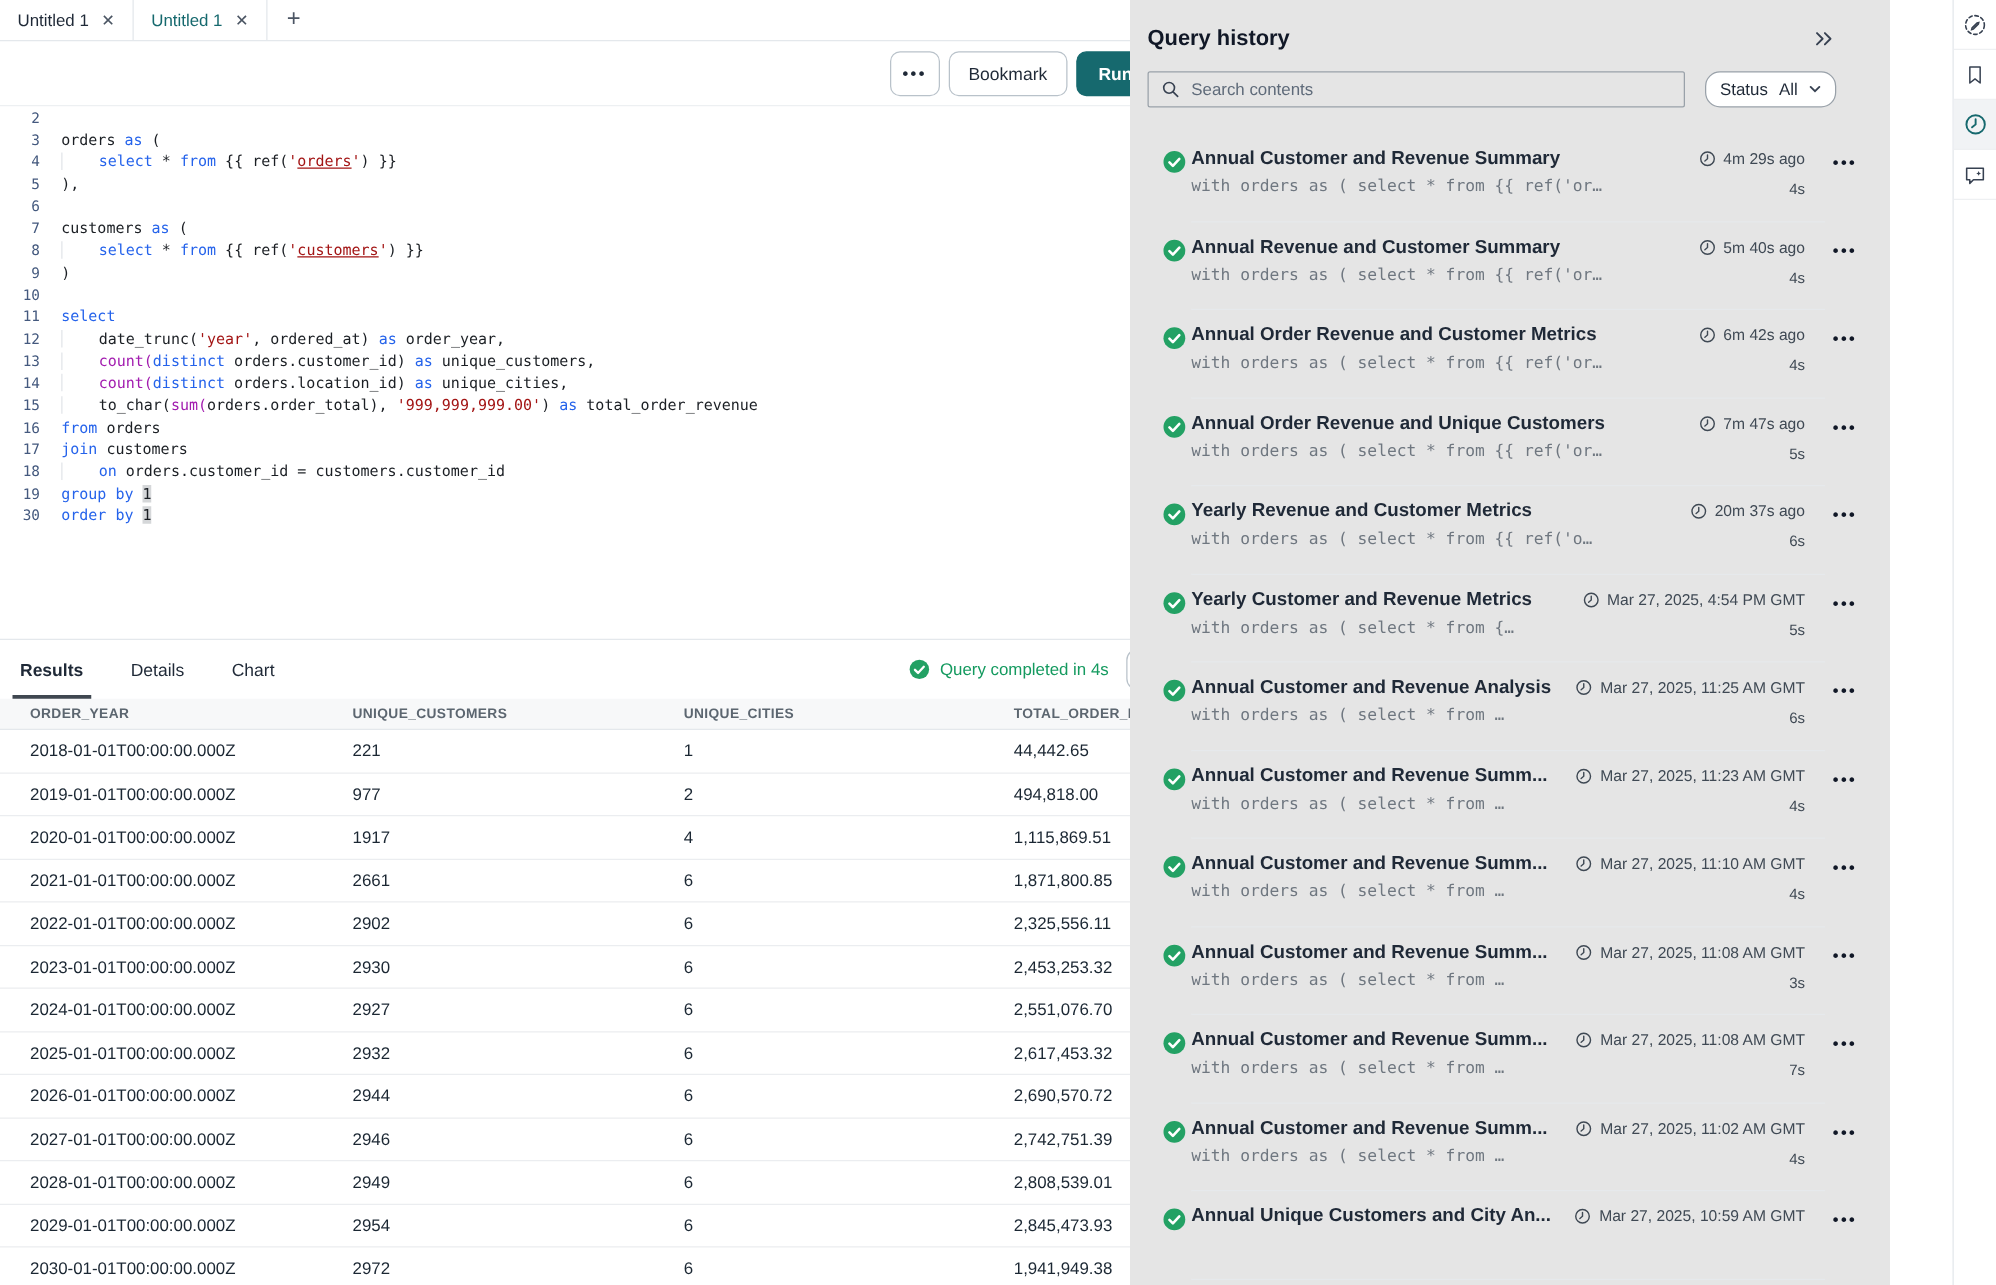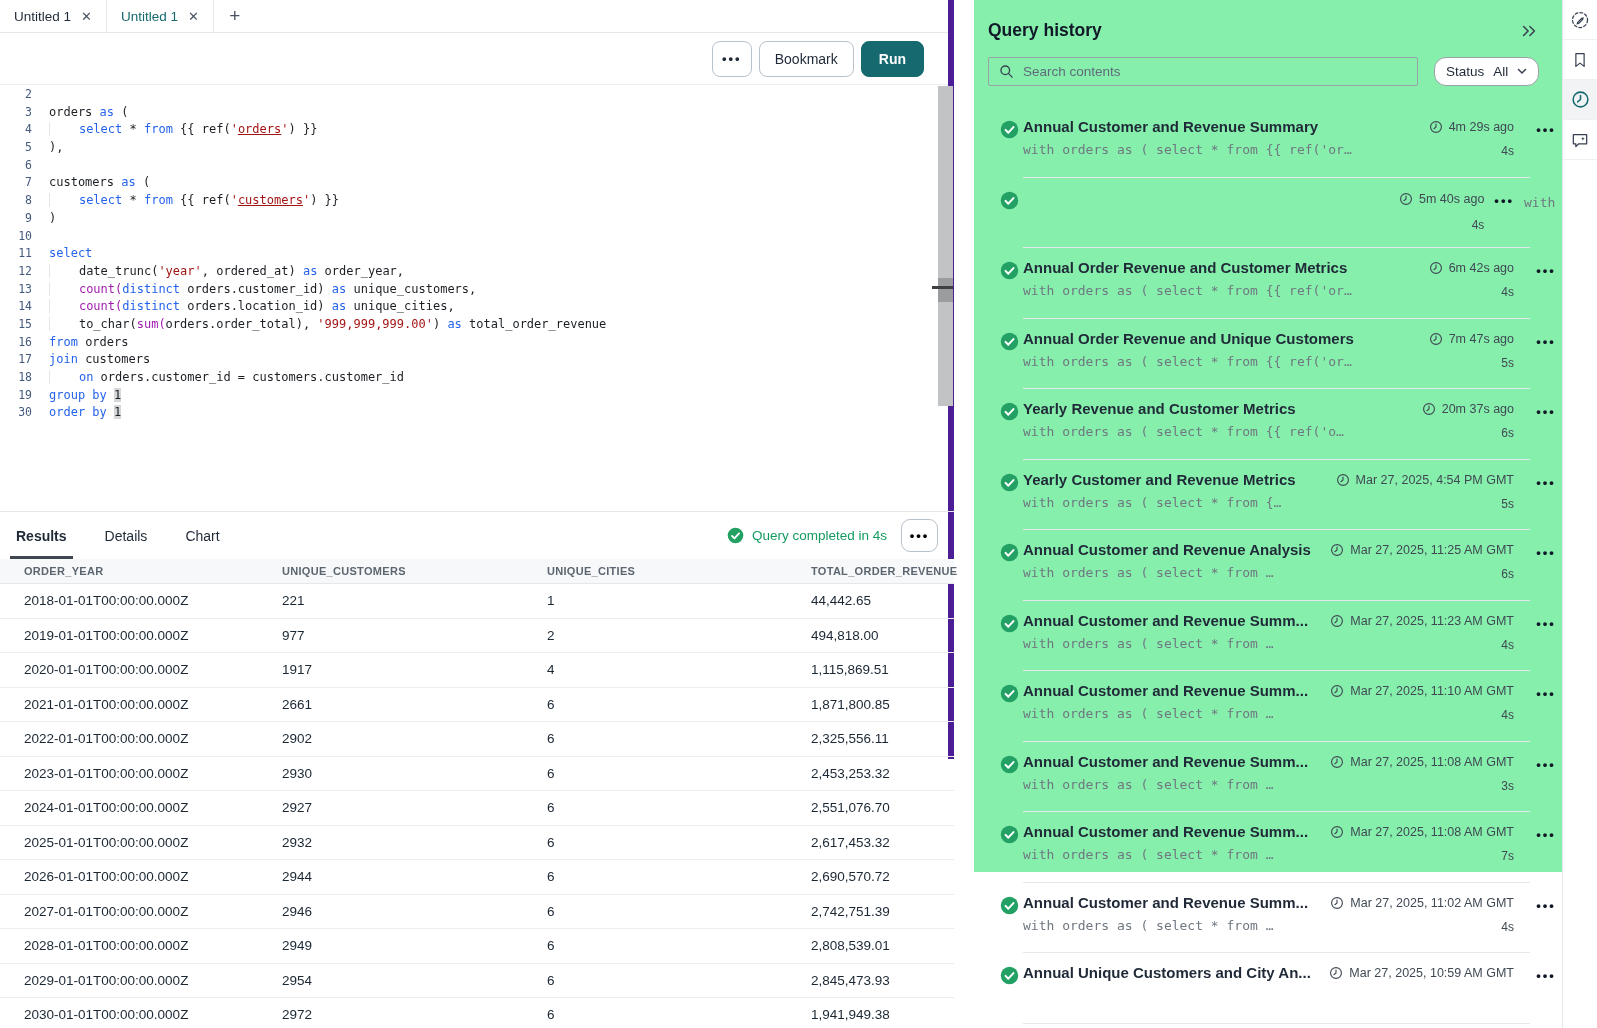--- a/index.html
+++ b/index.html
@@ -62,21 +62,21 @@
            border-radius:9px; background:#fff; display:flex; align-items:center; justify-content:center; }
 
   .tgrid { display:grid; grid-template-columns:230px 237px 236px 1fr; align-items:center;
            padding:0 24px;gap:28px; }
   .thead { height:25px; background:#f7f8f9; border-bottom:1px solid #e4e8ec;
            font-size:11px; font-weight:700; color:#5c6670; letter-spacing:.3px; flex:0 0 25px; }
   .trow { height:34.5px; border-bottom:1px solid #ebedf0; font-size:13.5px; color:#1b2733;
           flex:0 0 34.5px; }
 
   
-  .history { position:absolute; left:974px; top:0; width:608px; height:872px; background:#86efac; }
+  .history { position:absolute; left:904px; top:0; width:608px; height:1028px; background:#e5e5e5; }
   .h-head { display:flex; align-items:center; padding:20px 14px 0 14px; }
   .h-title { font-size:17.5px; font-weight:600; color:#111827; }
   .h-collapse { margin-left:auto; margin-right:30px; color:#374151; display:flex; }
 
   .h-controls { display:flex; gap:16px; padding:0 14px; margin-top:16px; }
   .h-search { flex:0 0 430px; height:29px; border:1px solid #99a1a9; border-radius:2px;
               display:flex; align-items:center; gap:9px; padding:0 10px; }
   .h-search input { border:none; outline:none; flex:1; font-size:13.5px; color:#1f2937;
                     font-family:inherit; background:transparent; }
   .h-search input::placeholder { color:#5f6b7a; }
@@ -318,20 +318,21 @@
   </div>
 
   <div class="h-item">
     <span class="h-check">
       <svg width="19" height="19" viewBox="0 0 24 24">
         <circle cx="12" cy="12" r="11" fill="#23a164"></circle>
         <polyline points="7,12.5 10.5,16 17,9" fill="none" stroke="#fff" stroke-width="2.6" stroke-linecap="round" stroke-linejoin="round"></polyline>
       </svg>
     </span>
     <div class="h-grid">
+      <div class="h-item-title">Annual Revenue and Customer Summary</div>
       <div class="h-time">
         <svg width="14" height="14" viewBox="0 0 16 16" fill="none" stroke="#3f4954" stroke-width="1.3" stroke-linecap="round">
           <circle cx="8" cy="8" r="6.2"></circle>
               <path d="M8 4.6 L8 8 L5.6 10"></path>
         </svg>
         <span class="h-time-text">5m 40s ago</span>
       </div>
       <div class="h-dots dots">•••</div>
       <div class="h-preview">with orders as ( select * from {{ ref('or…</div>
       <div class="h-dur">4s</div>

